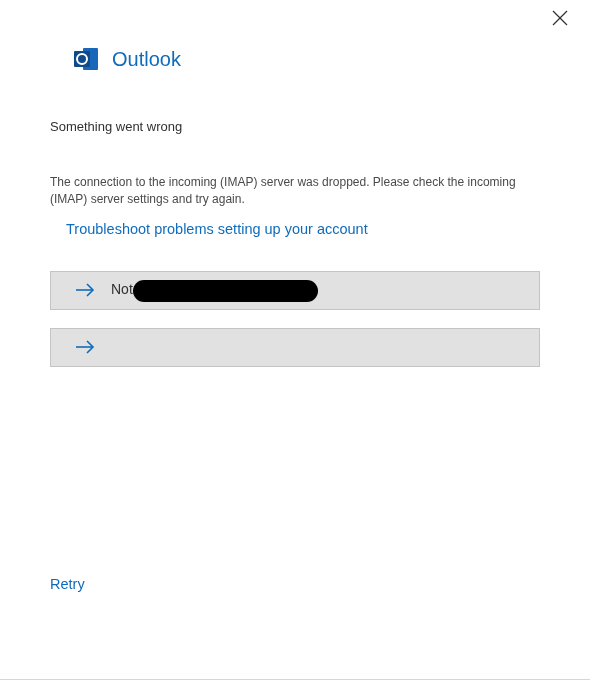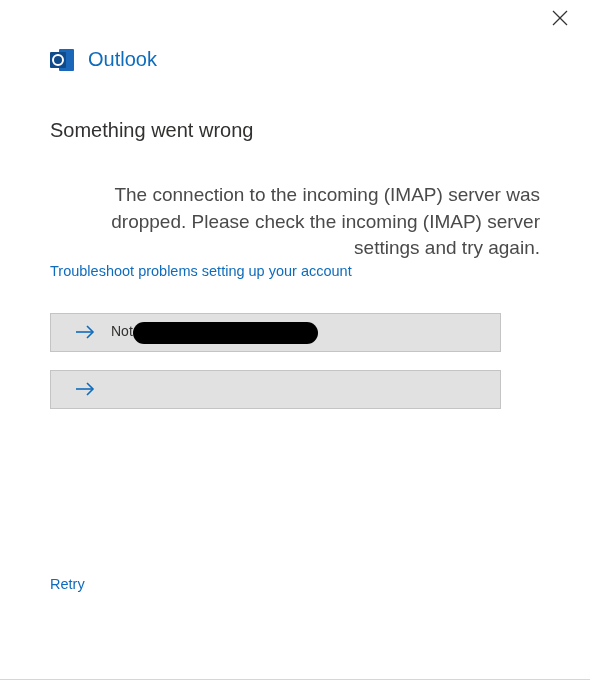--- a/index.html
+++ b/index.html
@@ -26,23 +26,23 @@
     }
     .close-btn svg {
       width: 16px;
       height: 16px;
     }
     .content {
       padding: 48px 50px 0 50px;
     }
     .header {
       display: flex;
-      align-items: center;
       gap: 14px;
       margin-bottom: 48px;
+      margin-left: 24px;
     }
     .outlook-icon {
       width: 24px;
       height: 22px;
       position: relative;
     }
     .outlook-icon .back-rect {
       position: absolute;
       right: 0;
       top: 0;
@@ -69,44 +69,44 @@
       height: 8px;
       border: 2px solid #fff;
       border-radius: 50%;
     }
     .app-name {
       color: #0f6cbd;
       font-size: 20px;
       font-weight: 400;
     }
     .title {
-      font-size: 20px;
+      font-size: 13px;
       font-weight: 400;
       color: #323130;
       margin-bottom: 40px;
     }
     .message {
-      font-size: 19px;
+      font-size: 12px;
       color: #4a4a4a;
       line-height: 1.4;
-      margin-bottom: 0;
-      text-align: right;
+      margin-bottom: 12px;
     }
     .help-link {
       color: #0f6cbd;
       font-size: 14.5px;
       text-decoration: none;
       cursor: pointer;
       display: inline-block;
       margin-bottom: 34px;
+      margin-left: 16px;
     }
     .option-btn {
       display: flex;
       align-items: center;
-      width: 451px;
+      width: 490px;
       height: 39px;
       background: #e1e1e1;
       border: 1px solid #c4c4c4;
       margin-bottom: 18px;
       cursor: pointer;
       padding-left: 24px;
       gap: 16px;
     }
     .arrow-icon {
       width: 20px;

